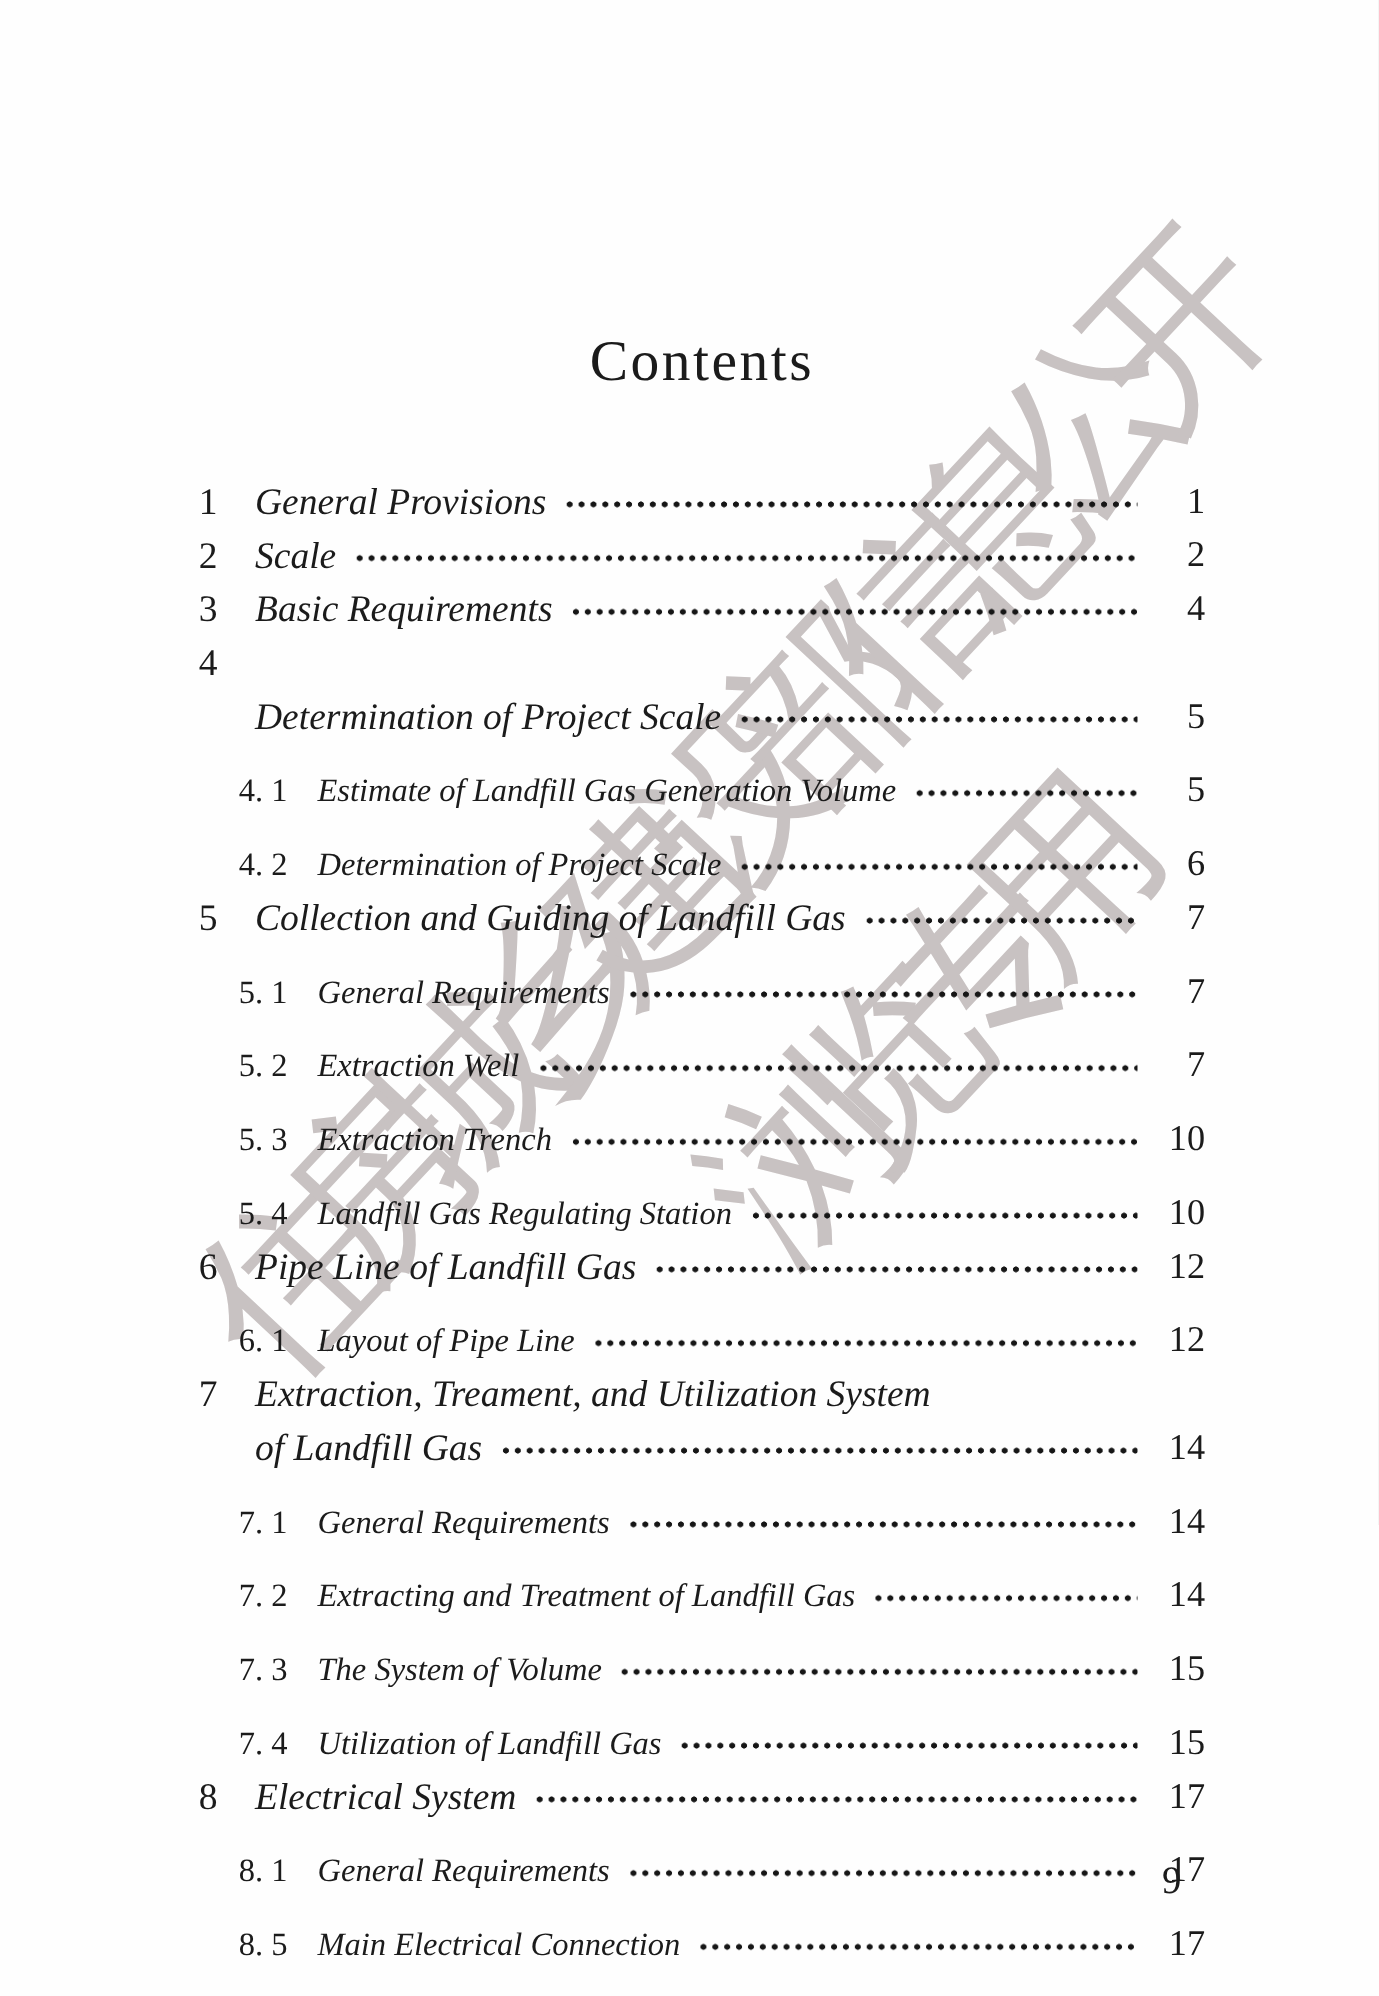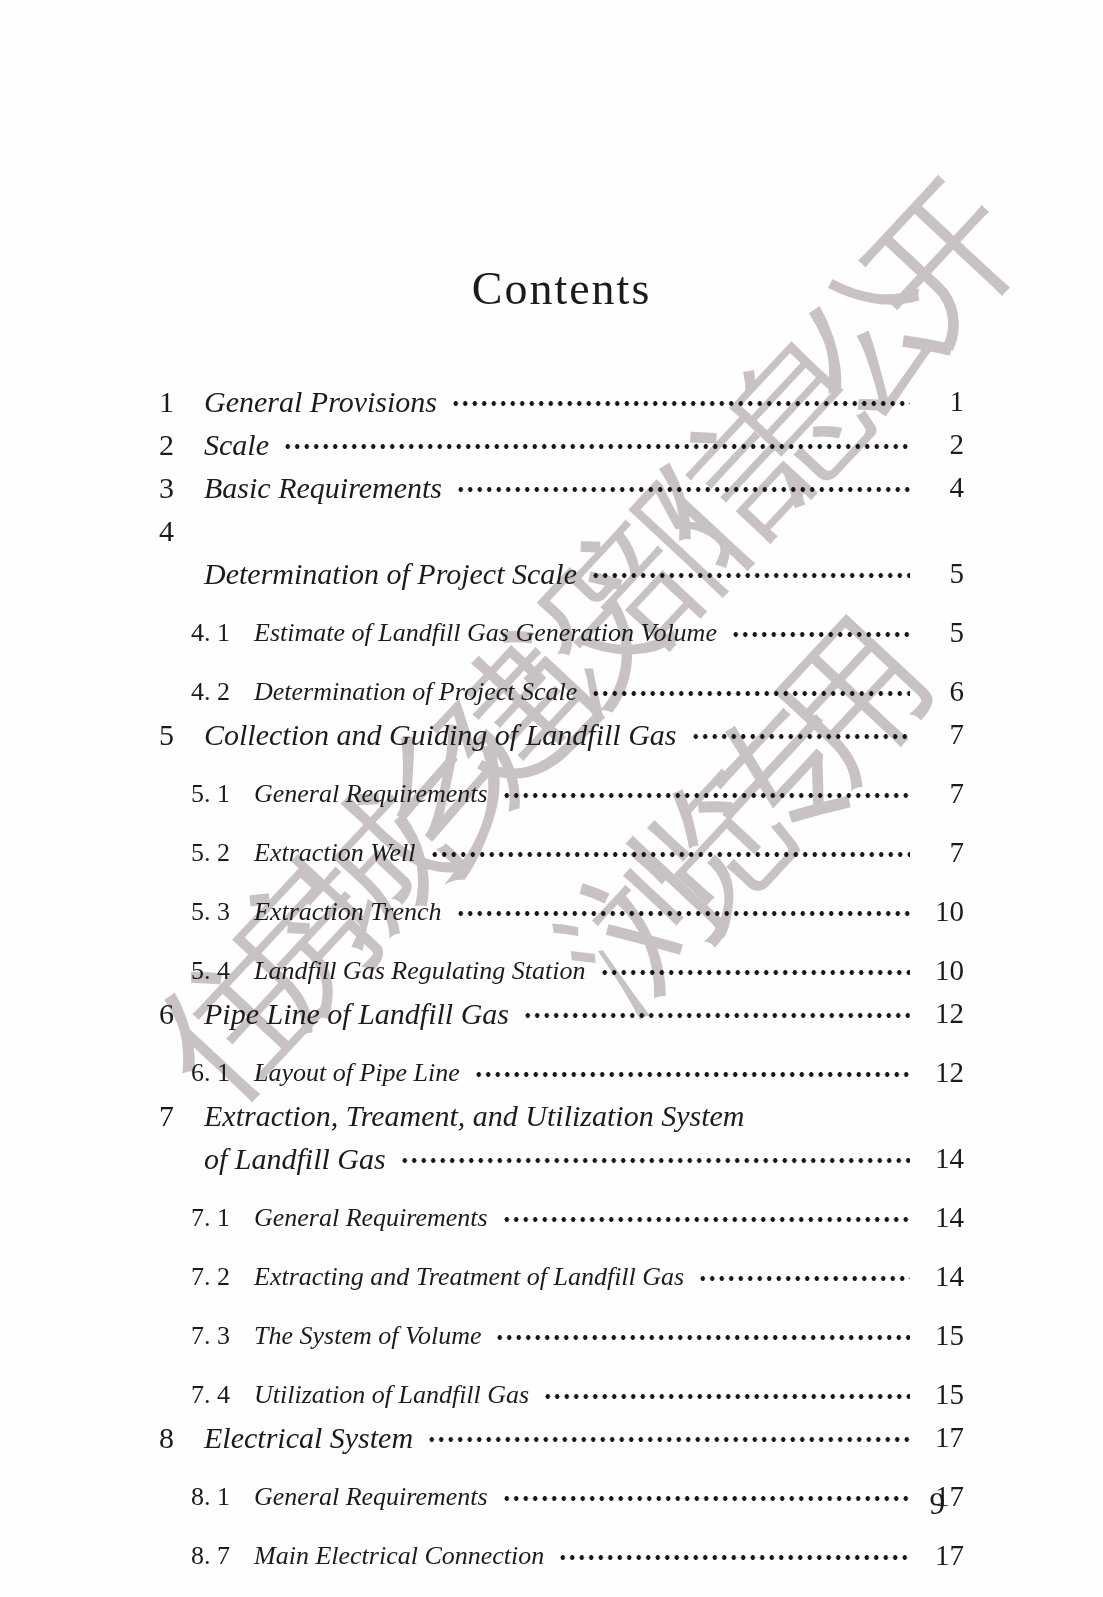--- a/index.html
+++ b/index.html
@@ -219,21 +219,21 @@
           <span class="dots"></span>
           <span class="pg">17</span>
         </div>
         <div class="row l2">
           <span class="num">8. 1</span>
           <span class="t">General Requirements</span>
           <span class="dots"></span>
           <span class="pg">17</span>
         </div>
         <div class="row l2">
-          <span class="num">8. 7</span>
+          <span class="num">8. 5</span>
           <span class="t">Main Electrical Connection</span>
           <span class="dots"></span>
           <span class="pg">17</span>
         </div>
       </div>
   </div>
 
   <div class="footer-num">9</div>
 </div>
 

